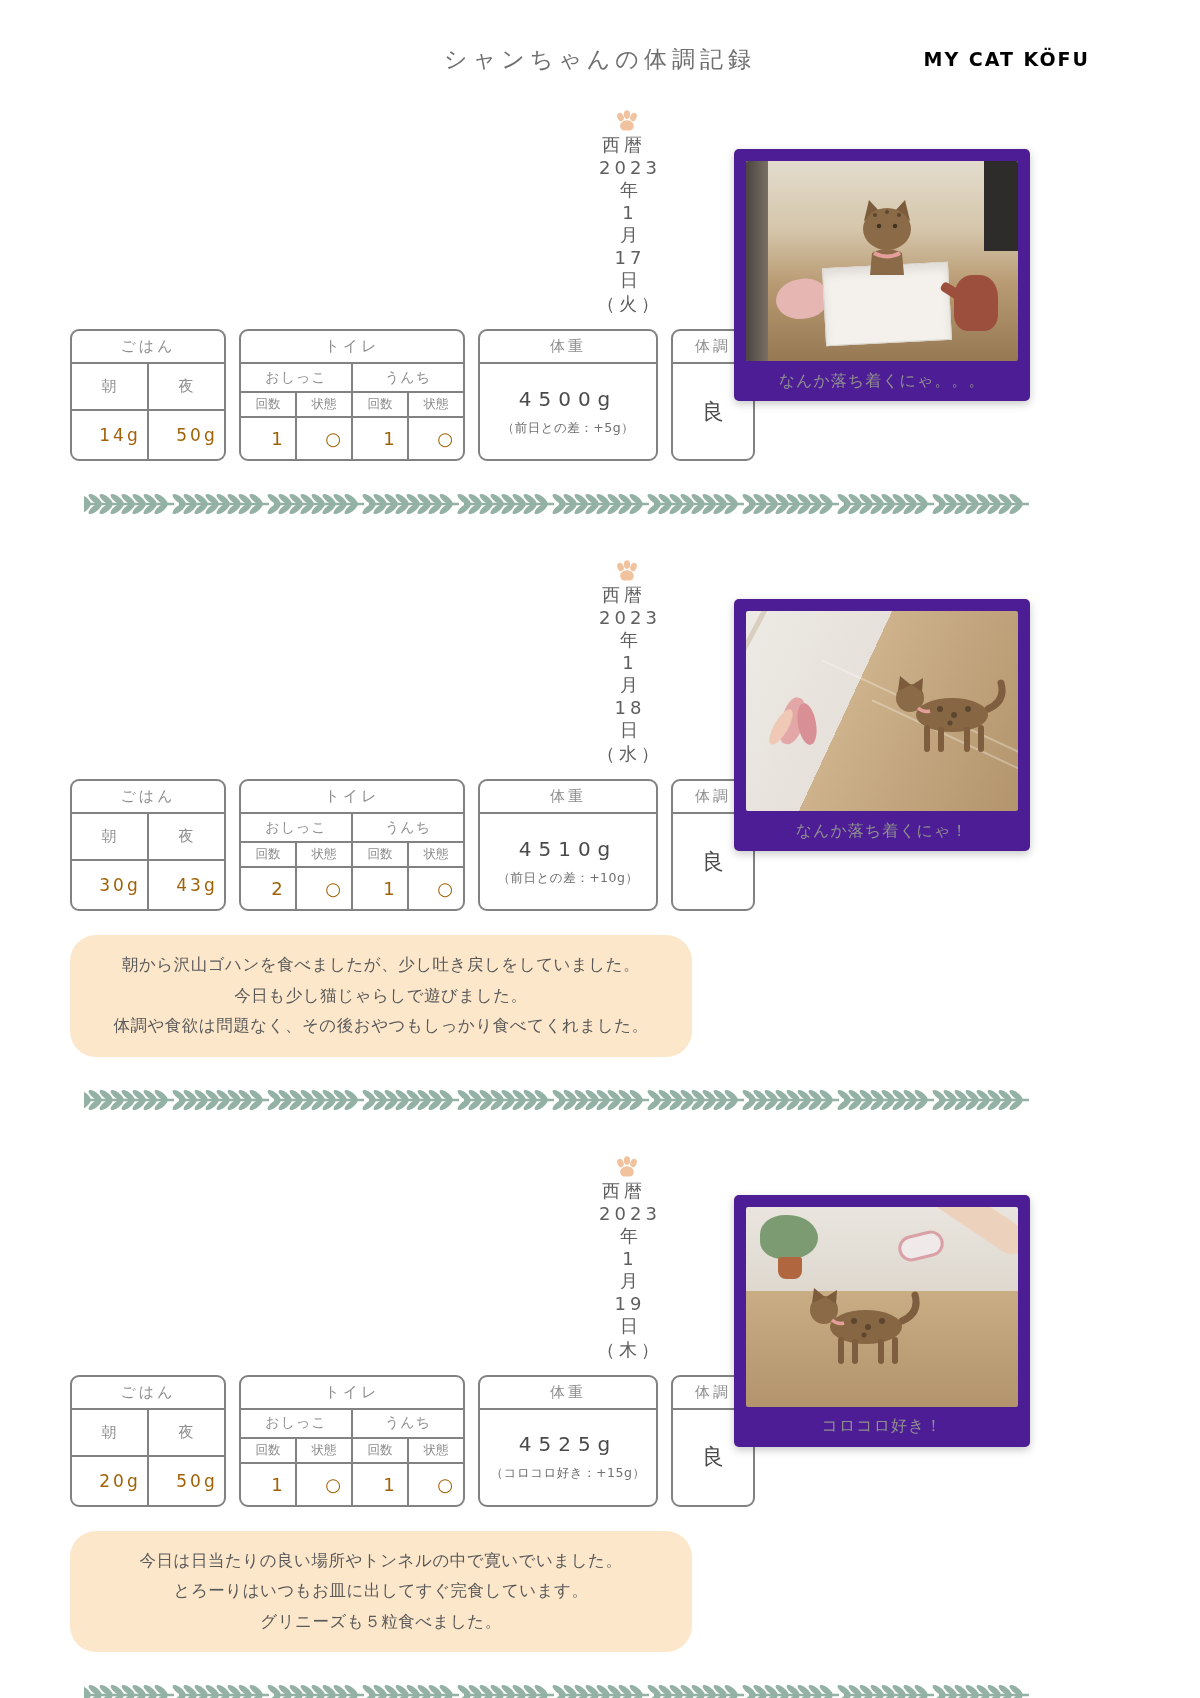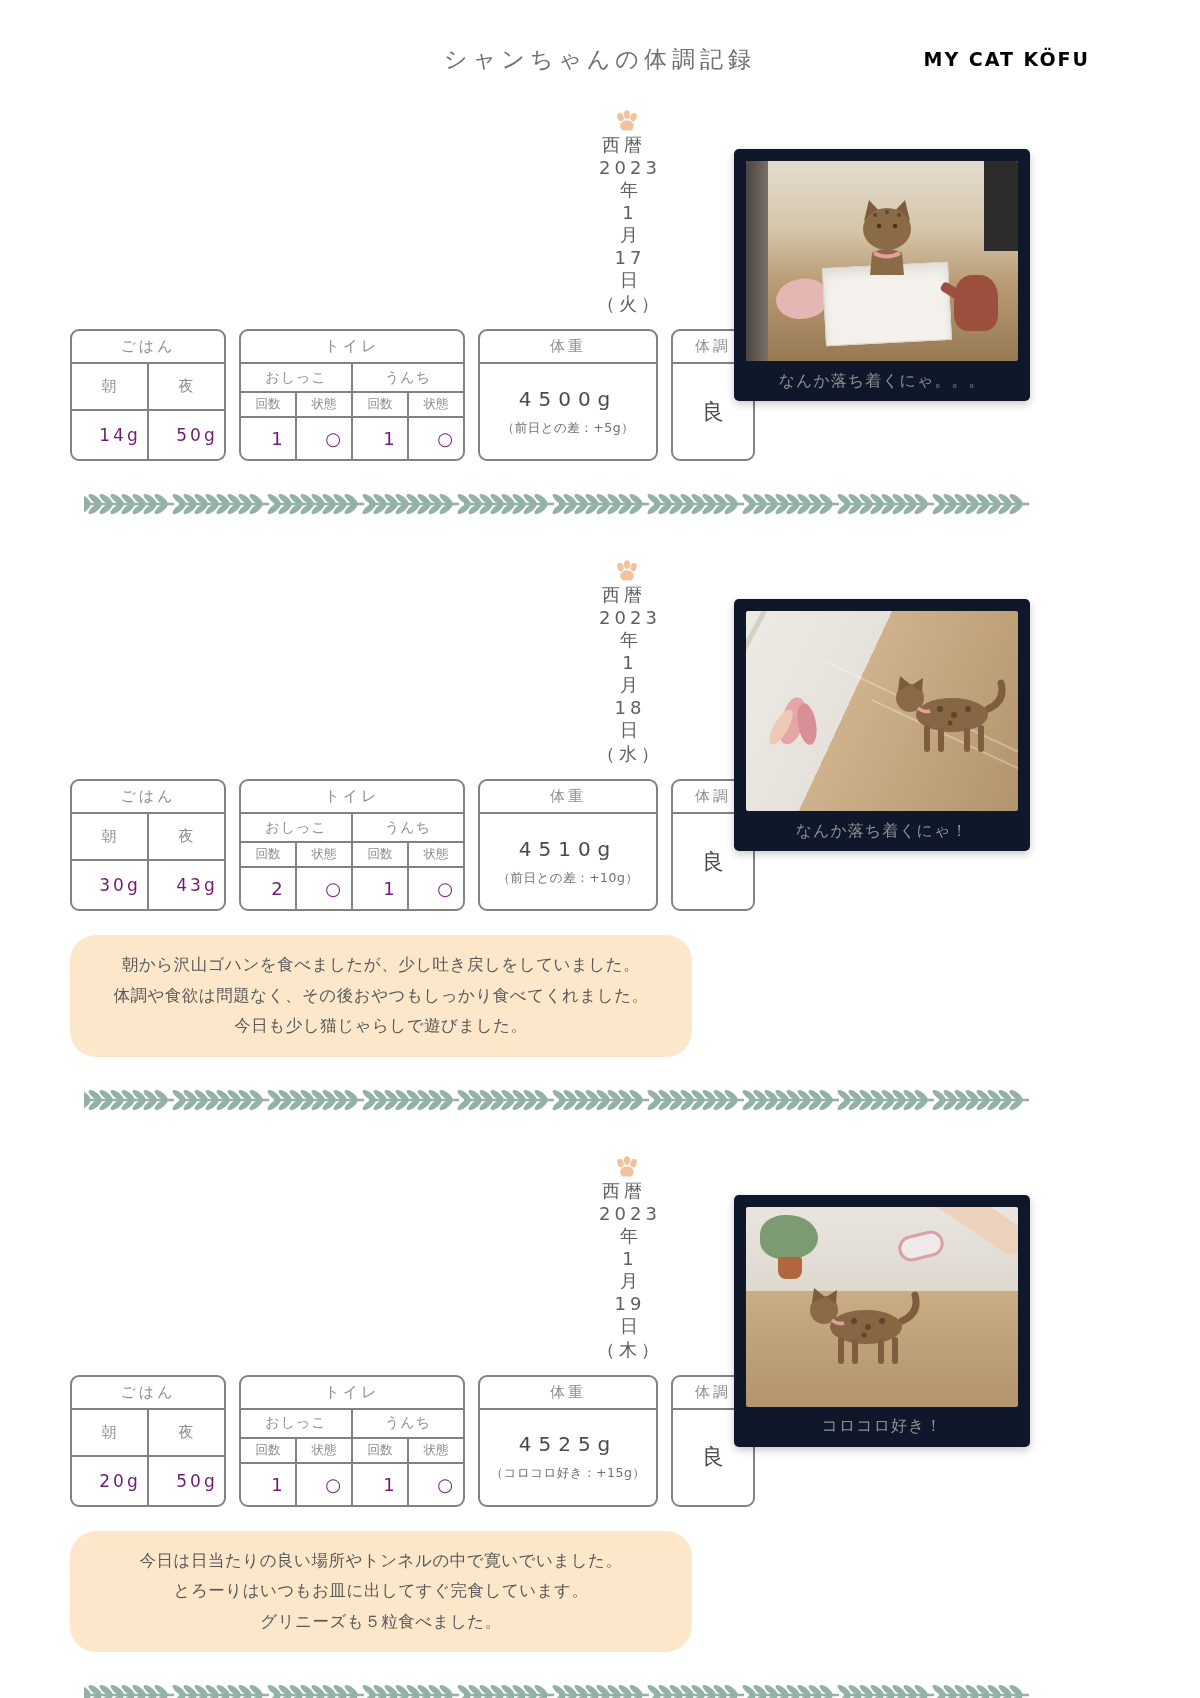--- a/index.html
+++ b/index.html
@@ -24,21 +24,21 @@
   .boxes { display:flex; gap:13px; }
   .tbl { border:2.5px solid #828282; border-radius:9px; background:#fff; overflow:hidden;
          height:132px; display:flex; flex-direction:column; }
   .tbl-h { flex:0 0 33px; display:flex; align-items:center; justify-content:center;
            color:#8e8e8e; font-size:15px; letter-spacing:3px; border-bottom:2.5px solid #828282; }
   .row { display:flex; }
   .row + .row { border-top:2.5px solid #828282; }
   .cell { flex:1; display:flex; align-items:center; justify-content:center;
           color:#8e8e8e; font-size:14px; letter-spacing:1px; }
   .cell + .cell { border-left:2.5px solid #828282; }
-  .val .cell { color:#701a75; font-size:17px; letter-spacing:3px;padding-left:21px; }
+  .val .cell { color:#a16207; font-size:17px; letter-spacing:3px;padding-left:21px; }
   .t-food { width:156px; }
   .t-food .sub { flex:0 0 45px; }
   .t-food .sub .cell { font-size:15px; }
   .t-food .val { flex:1; }
   .t-toilet { width:226px; }
   .t-toilet .grp { flex:0 0 27px; }
   .t-toilet .lbl { flex:0 0 25px; }
   .t-toilet .lbl .cell { font-size:12.5px; letter-spacing:0; }
   .t-toilet .val { flex:1; }
   .t-toilet .val .cell { font-size:18px; }
@@ -47,21 +47,21 @@
   .w-val { font-size:20px; color:#4a4a4a; letter-spacing:7px; }
   .w-diff { font-size:12.5px; color:#6f6f6f; margin-top:9px; letter-spacing:0.5px; }
   .t-cond { width:84px; }
   .c-body { flex:1; display:flex; align-items:center; justify-content:center;
             font-size:22px; color:#4a4a4a; }
   
   .note { width:622px; margin-top:24px; background:#fce7cb; border-radius:26px;
           padding:15px 26px; text-align:center; }
   .note div { font-size:16.5px; line-height:1.85; color:#595959; letter-spacing:0.5px; }
   
-  .polaroid { position:absolute; top:40px; right:170px; width:296px; background:#0f172a;
+  .polaroid { position:absolute; top:40px; right:170px; width:296px; background:#4c1d95;
               border-radius:5px; padding:12px 12px 0 12px;
               box-shadow:0 3px 9px rgba(0,0,0,0.22); }
   .photo { position:relative; width:272px; height:200px; overflow:hidden; border-radius:2px; }
   .caption { height:40px; display:flex; align-items:center; justify-content:center;
              color:#8f8f8f; font-size:16px; letter-spacing:1px; }
   
   .scene0 { background:linear-gradient(180deg,#e3dccd 0%,#d5c6ab 34%,#b89a72 62%,#967853 100%); }
   .s0-dark-left { position:absolute; left:0; top:0; width:22px; height:100%;
                   background:linear-gradient(90deg,#4a4441,#7a6f64); }
   .s0-dark-corner { position:absolute; right:0; top:0; width:34px; height:90px; background:#2e2c2b; }
@@ -321,22 +321,22 @@
         <div class="w-diff">（前日との差：+10g）</div>
       </div>
     </div>
     <div class="tbl t-cond">
       <div class="tbl-h">体調</div>
       <div class="c-body">良</div>
     </div>
   </div>
   <div class="note">
     <div>朝から沢山ゴハンを食べましたが、少し吐き戻しをしていました。</div>
+    <div>今日も少し猫じゃらしで遊びました。</div>
     <div>体調や食欲は問題なく、その後おやつもしっかり食べてくれました。</div>
-    <div>今日も少し猫じゃらしで遊びました。</div>
   </div>
   <div class="polaroid">
     <div class="photo scene1">
       <div class="s1-plank1"></div>
       <div class="s1-plank2"></div>
       <div class="s1-stick"></div>
       <div class="s1-feather1"></div>
       <div class="s1-feather2"></div>
       <div class="s1-feather3"></div>
       <svg class="s1-cat" width="130" height="85" viewBox="0 0 130 85">

